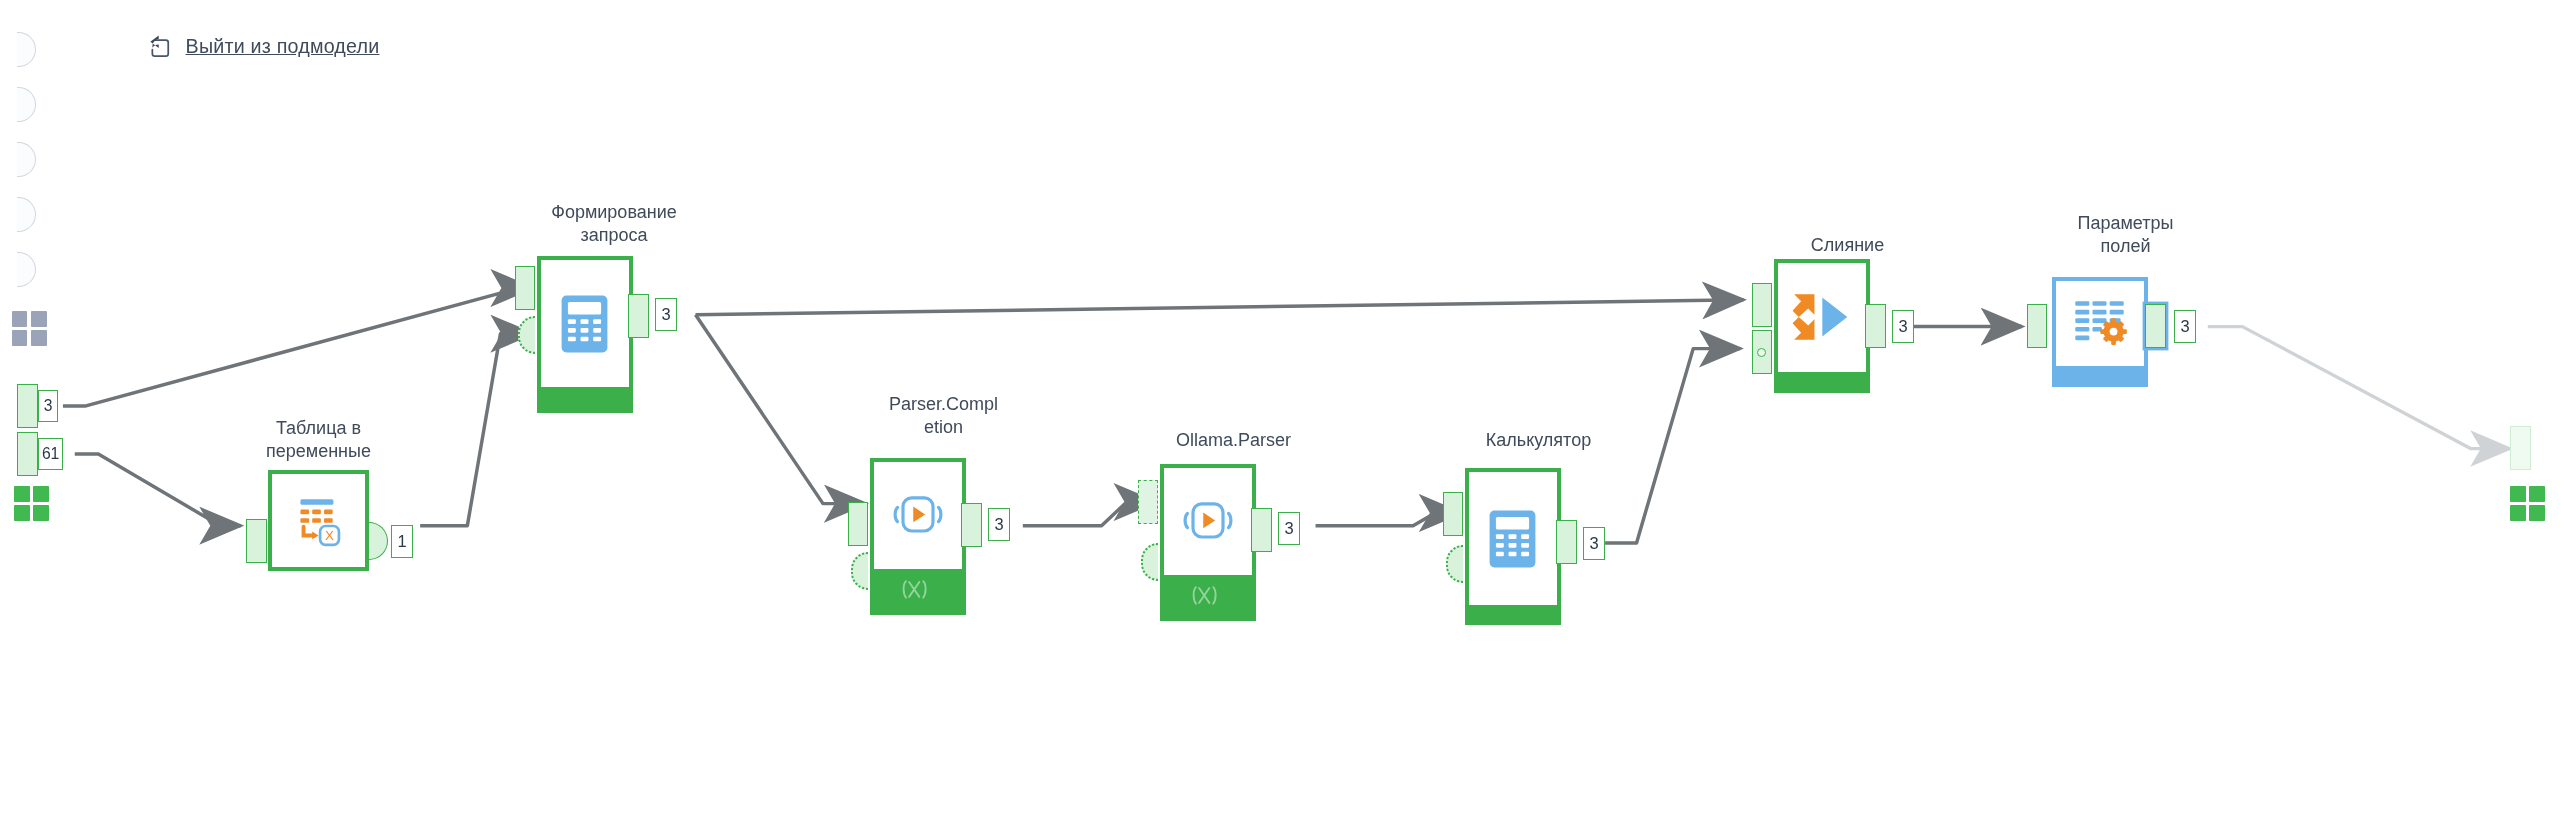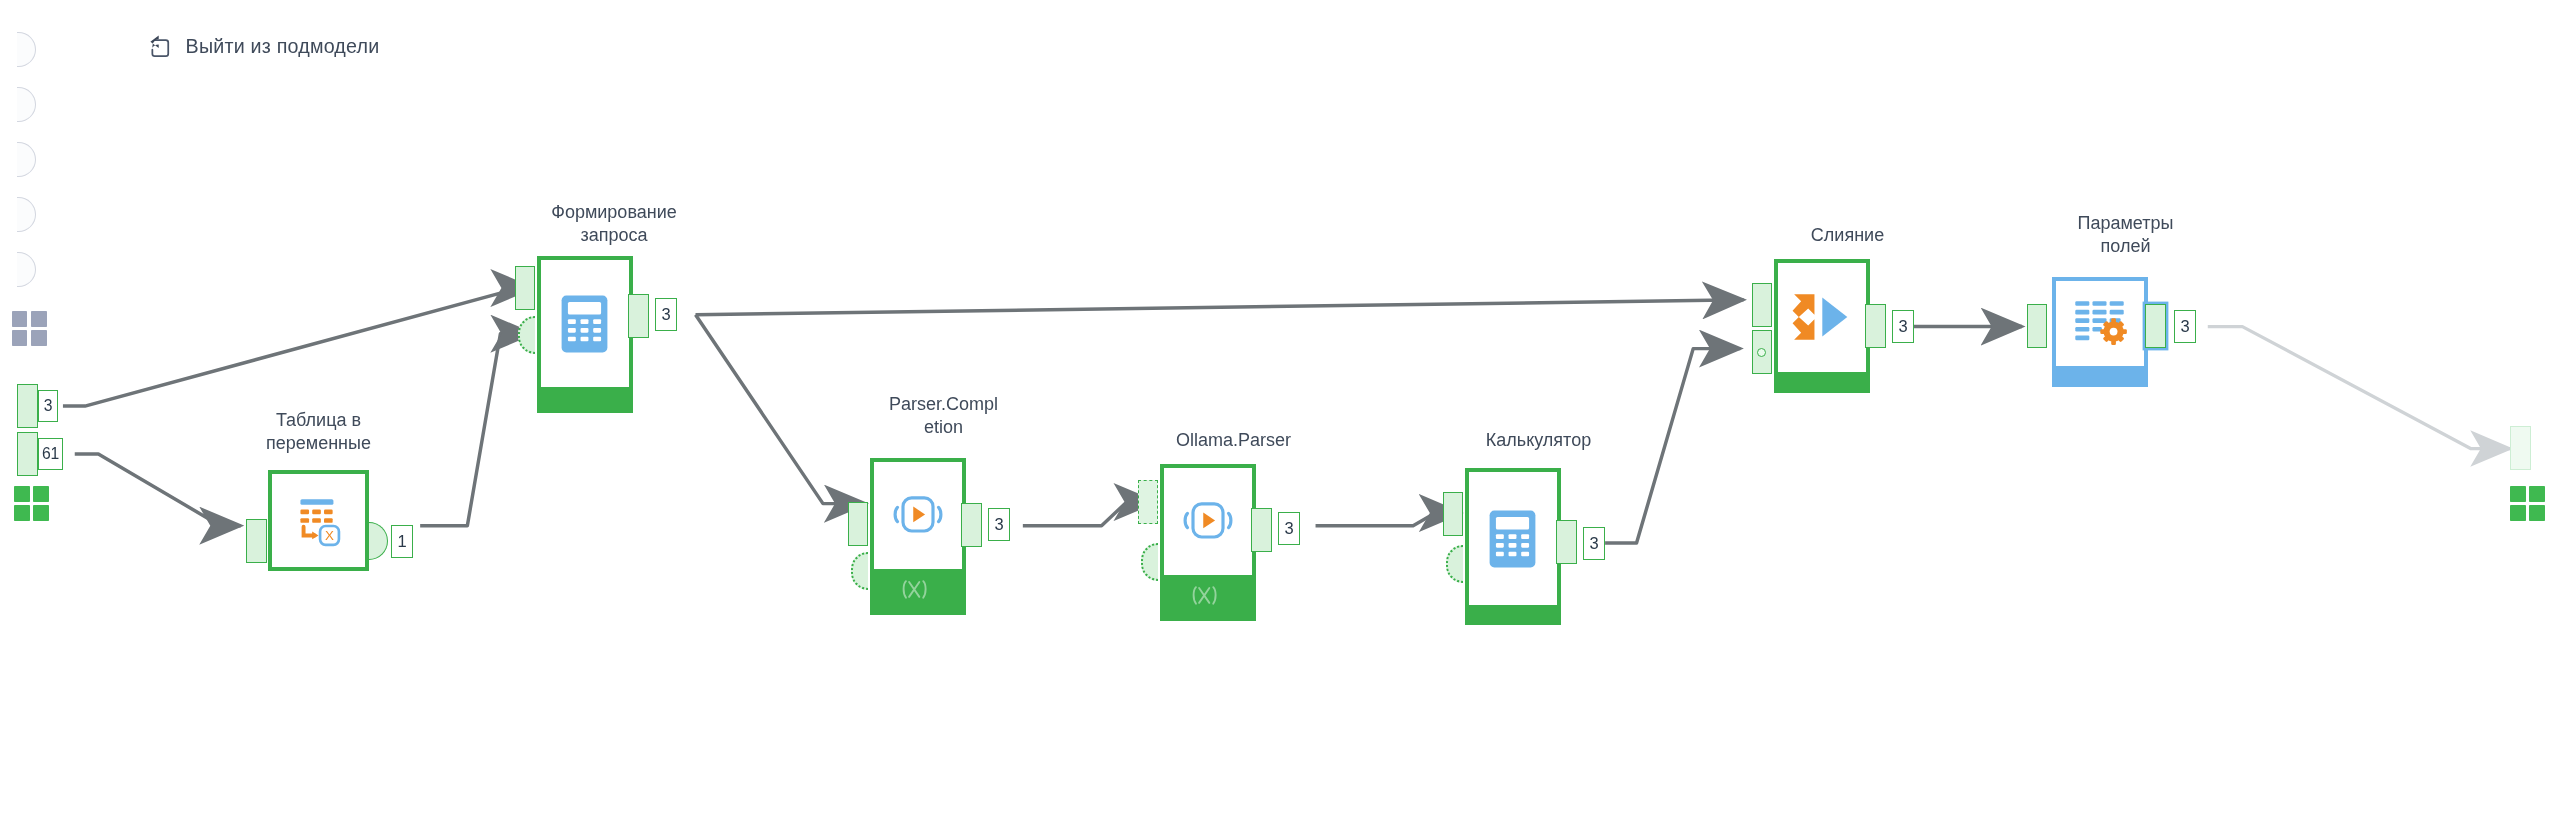--- a/index.html
+++ b/index.html
@@ -10,21 +10,21 @@
     -webkit-font-smoothing:antialiased;
   }
 
   
   #canvas{position:absolute;inset:0;}
   #edges{position:absolute;left:0;top:0;width:2576px;height:831px;pointer-events:none;}
 
   
   .toolbar{position:absolute;left:146px;top:33px;display:flex;align-items:center;gap:12.6px;}
   .toolbar .ico{width:27px;height:27px;display:block;}
-  .toolbar .lbl{font-size:19.7px;color:#3f4a5a;letter-spacing:0.2px;white-space:nowrap;}
+  .toolbar .lbl{font-size:19.7px;color:#3f4a5a;letter-spacing:0.2px;white-space:nowrap;text-decoration:underline;}
 
   
   .rail{position:absolute;left:17.3px;}
   .semi-grey{
     width:17.3px;height:33px;
     background:#fbfcfd;border:1.3px solid #d3d7e0;border-left:none;
     border-radius:0 786px 786px 0;
   }
   .grid-icon{width:35px;height:35px;display:grid;grid-template-columns:1fr 1fr;grid-template-rows:1fr 1fr;gap:3.9px;}
   .grid-icon i{display:block;border-radius:0.8px;}
@@ -193,21 +193,21 @@
   <div style="position:absolute;left:2510px;top:486px">
     <div class="grid-icon grid-green">
         <i></i>
         <i></i>
         <i></i>
         <i></i>
       </div>
   </div>
 
   <div class="node" style="left:268px;top:409px;width:101px;">
-    <div class="title" style="top:0">Таблица в
+    <div class="title" style="top:8px">Таблица в
 переменные</div>
     <div class="nbody green" style="left:0;top:61px;width:101px;height:101px;">
       <div class="nicon">
         <svg width="55" height="55" viewBox="0 0 70 70" xmlns="http://www.w3.org/2000/svg">
           <rect x="12" y="8" width="42" height="7" rx="2" fill="#6cb3ea"></rect>
           <g fill="#f08a24">
             <rect x="12" y="21" width="11" height="6" rx="1.5"></rect>
             <rect x="27" y="21" width="11" height="6" rx="1.5"></rect>
             <rect x="42" y="21" width="11" height="6" rx="1.5"></rect>
             <rect x="12" y="32" width="11" height="6" rx="1.5"></rect>
@@ -329,21 +329,21 @@
       </div>
       <div class="nfoot" style="height:15.7px"></div>
     </div>
     <div class="in-rect" style="left:-17.3px;top:63px;"></div>
     <div class="in-semi" style="left:-14px;top:116px;"></div>
     <div class="out-rect" style="left:96px;top:91px;"></div>
     <div class="out-badge" style="left:123px;top:98px;">3</div>
   </div>
 
   <div class="node" style="left:1769px;top:220px;width:157px;">
-    <div class="title" style="top:4px">Слияние</div>
+    <div class="title" style="top:14px">Слияние</div>
     <div class="nbody green" style="left:4.7px;top:39px;width:96px;height:134px;">
       <div class="nicon">
         <svg width="61" height="52" viewBox="0 0 78 66" xmlns="http://www.w3.org/2000/svg">
           <g fill="#f08a24">
             <path d="M4 4 L30 4 L30 30 L22 22 L10 33 L2 25 L13 13 Z"></path>
             <path d="M4 62 L30 62 L30 36 L22 44 L10 33 L2 41 L13 53 Z"></path>
           </g>
           <path d="M40 8 L72 33 L40 58 Z" fill="#6cb3ea"></path>
         </svg>
       </div>

